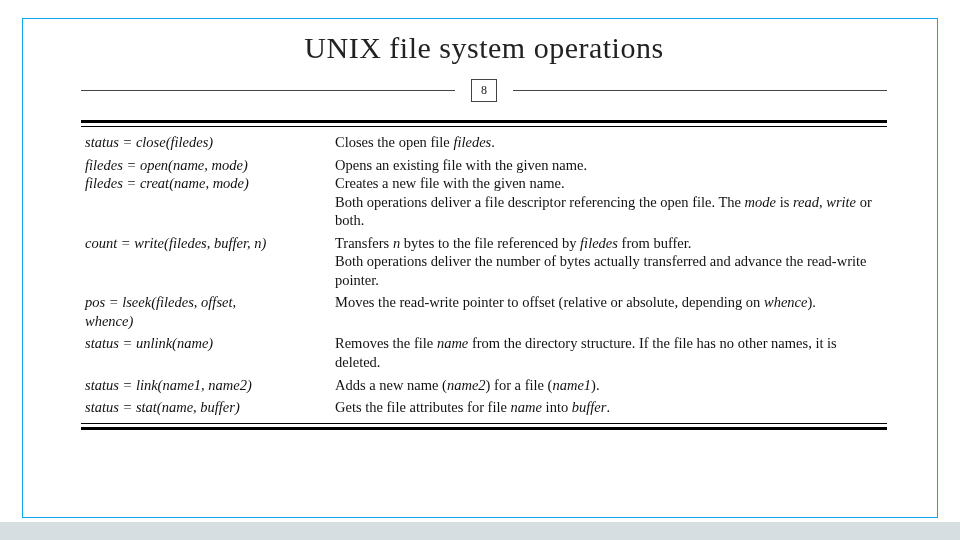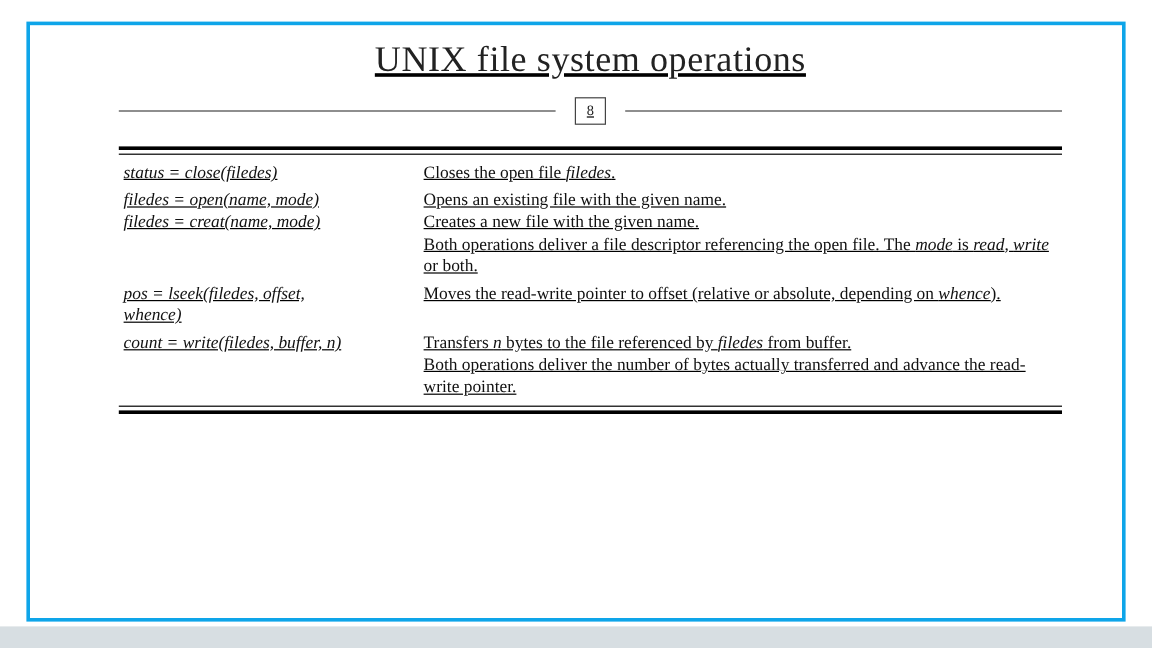--- a/index.html
+++ b/index.html
@@ -3,25 +3,24 @@
 <meta charset="utf-8">
 <style>
   * { box-sizing: border-box; margin: 0; padding: 0; }
   html, body { width: 960px; height: 540px; font-family: Georgia, 'Times New Roman', serif; background: #fff; }
   .slide {
     width: 960px; height: 540px;
     padding: 18px 22px 22px 22px;
     position: relative;
   }
   .inner {
-    border: 3px solid #0ea5e9;
+    border: 1px solid #0ea5e9;
     width: 100%; height: 100%;
-    padding: 10px 50px 20px 74px;
+    padding: 10px 50px 20px 58px;
     position: relative;
-    text-decoration: underline;
   }
   .title {
     text-align: center;
     font-size: 30px;
     font-weight: 400;
     color: #222;
     margin-top: 2px;
     margin-bottom: 14px;
     letter-spacing: 0.5px;
   }
@@ -96,27 +95,39 @@
           <tr>
             <td class="l">status = close(filedes)</td>
             <td class="r">Closes the open file <i>filedes</i>.</td>
           </tr>
           <tr>
             <td class="l">filedes = open(name, mode)
 filedes = creat(name, mode)</td>
             <td class="r">Opens an existing file with the given name.<br>Creates a new file with the given name.<br>Both operations deliver a file descriptor referencing the open file. The <i>mode</i> is <i>read</i>, <i>write</i> or both.</td>
           </tr>
           <tr>
+            <td class="l">count = write(filedes, buffer, n)</td>
+            <td class="r">Transfers <i>n</i> bytes to the file referenced by <i>filedes</i> from buffer.<br>Both operations deliver the number of bytes actually transferred and advance the read-write pointer.</td>
+          </tr>
+          <tr>
             <td class="l">pos = lseek(filedes, offset,
                       whence)</td>
             <td class="r">Moves the read-write pointer to offset (relative or absolute, depending on <i>whence</i>).</td>
           </tr>
           <tr>
-            <td class="l">count = write(filedes, buffer, n)</td>
-            <td class="r">Transfers <i>n</i> bytes to the file referenced by <i>filedes</i> from buffer.<br>Both operations deliver the number of bytes actually transferred and advance the read-write pointer.</td>
+            <td class="l">status = unlink(name)</td>
+            <td class="r">Removes the file <i>name</i> from the directory structure. If the file has no other names, it is deleted.</td>
+          </tr>
+          <tr>
+            <td class="l">status = link(name1, name2)</td>
+            <td class="r">Adds a new name (<i>name2</i>) for a file (<i>name1</i>).</td>
+          </tr>
+          <tr>
+            <td class="l">status = stat(name, buffer)</td>
+            <td class="r">Gets the file attributes for file <i>name</i> into <i>buffer</i>.</td>
           </tr>
         </tbody>
     </table>
 
     <div>
       <div class="hr-b1"></div>
       <div class="hr-b2"></div>
     </div>
 
   </div>

